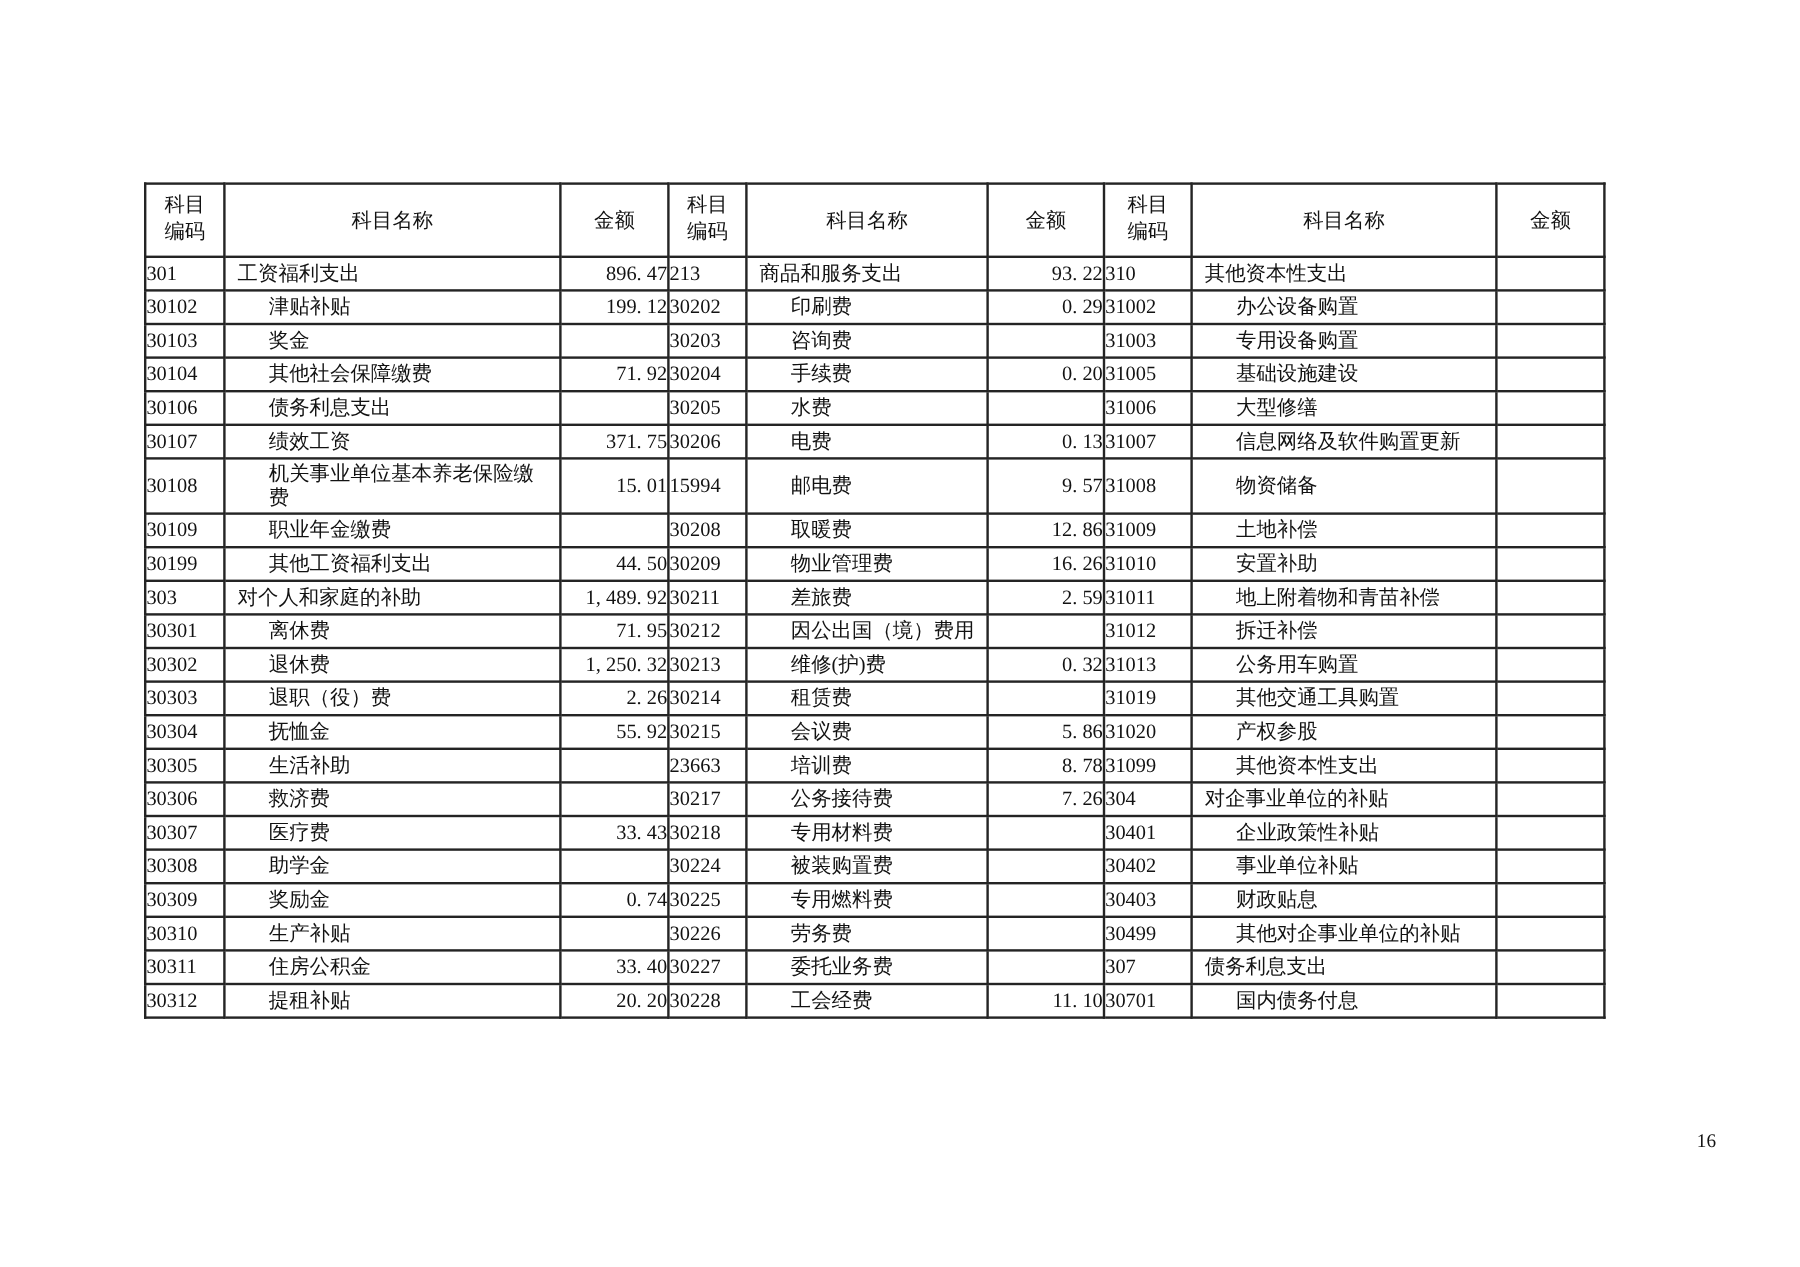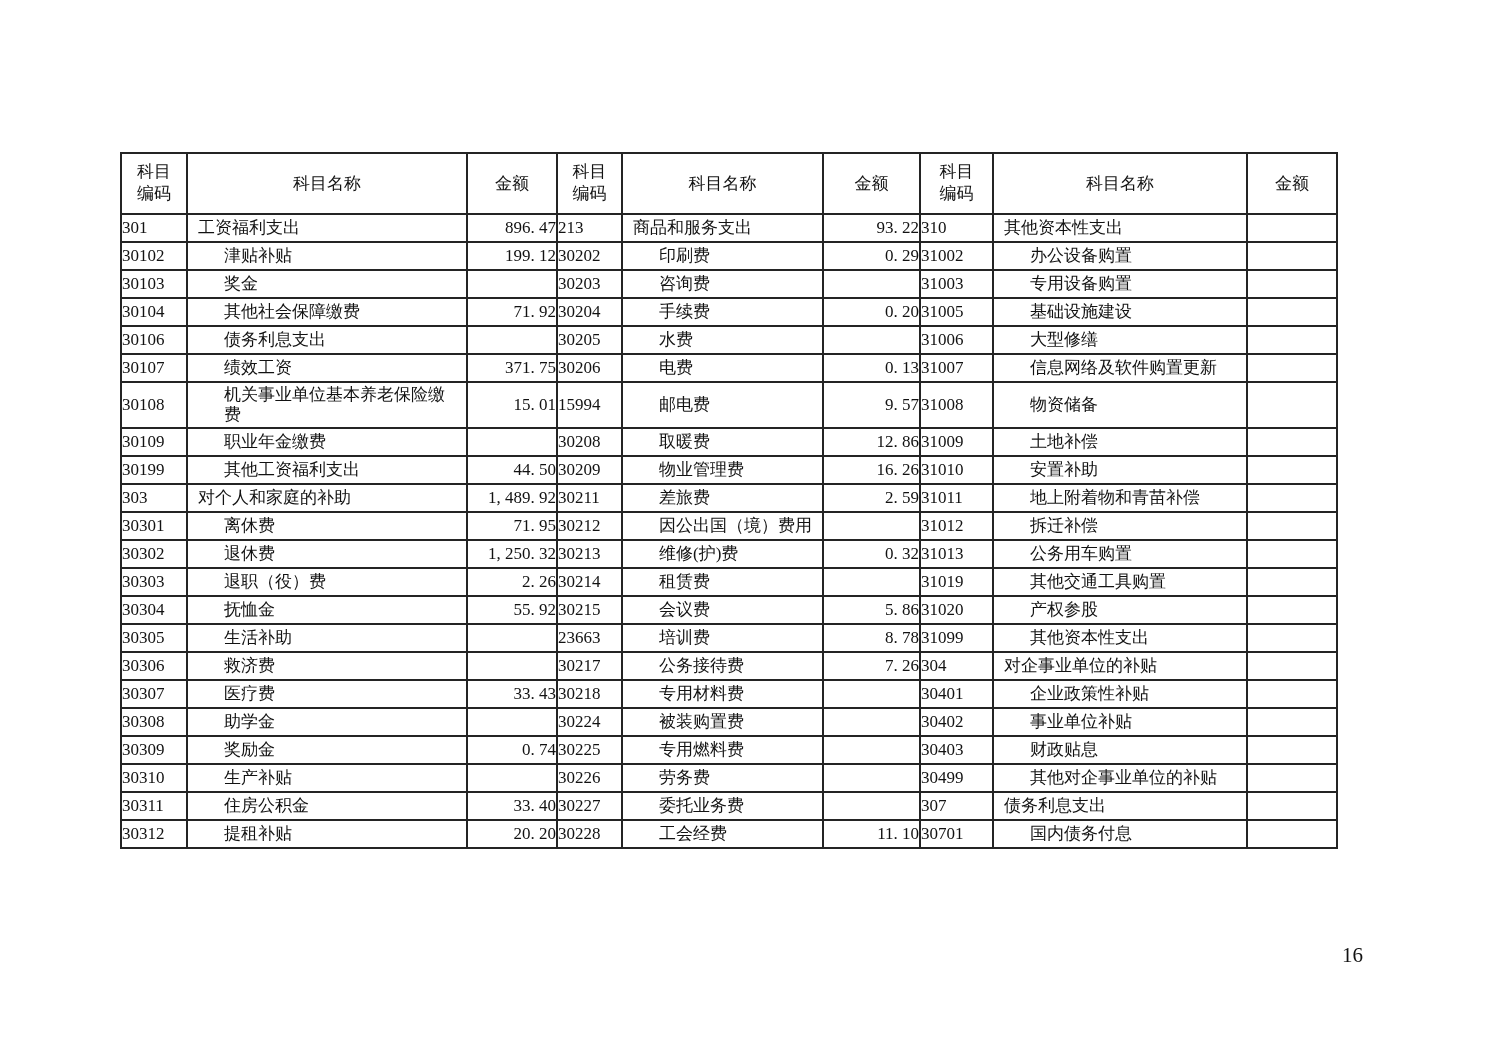--- a/index.html
+++ b/index.html
@@ -60,23 +60,23 @@
   td.amount {
     text-align: right;
     padding-right: 9px;
   }
   tr.tall td.name .txt {
     display: inline-block;
     max-width: 234px;
   }
   .page-number {
     position: absolute;
-    left: 1342px;
+    left: 1414px;
     top: 943px;
-    font-size: 21px;
+    font-size: 16px;
     color: #121212;
   }
 </style>
 </head>
 <body>
 
 <div class="page">
 
   <table class="budget">
     <colgroup>

